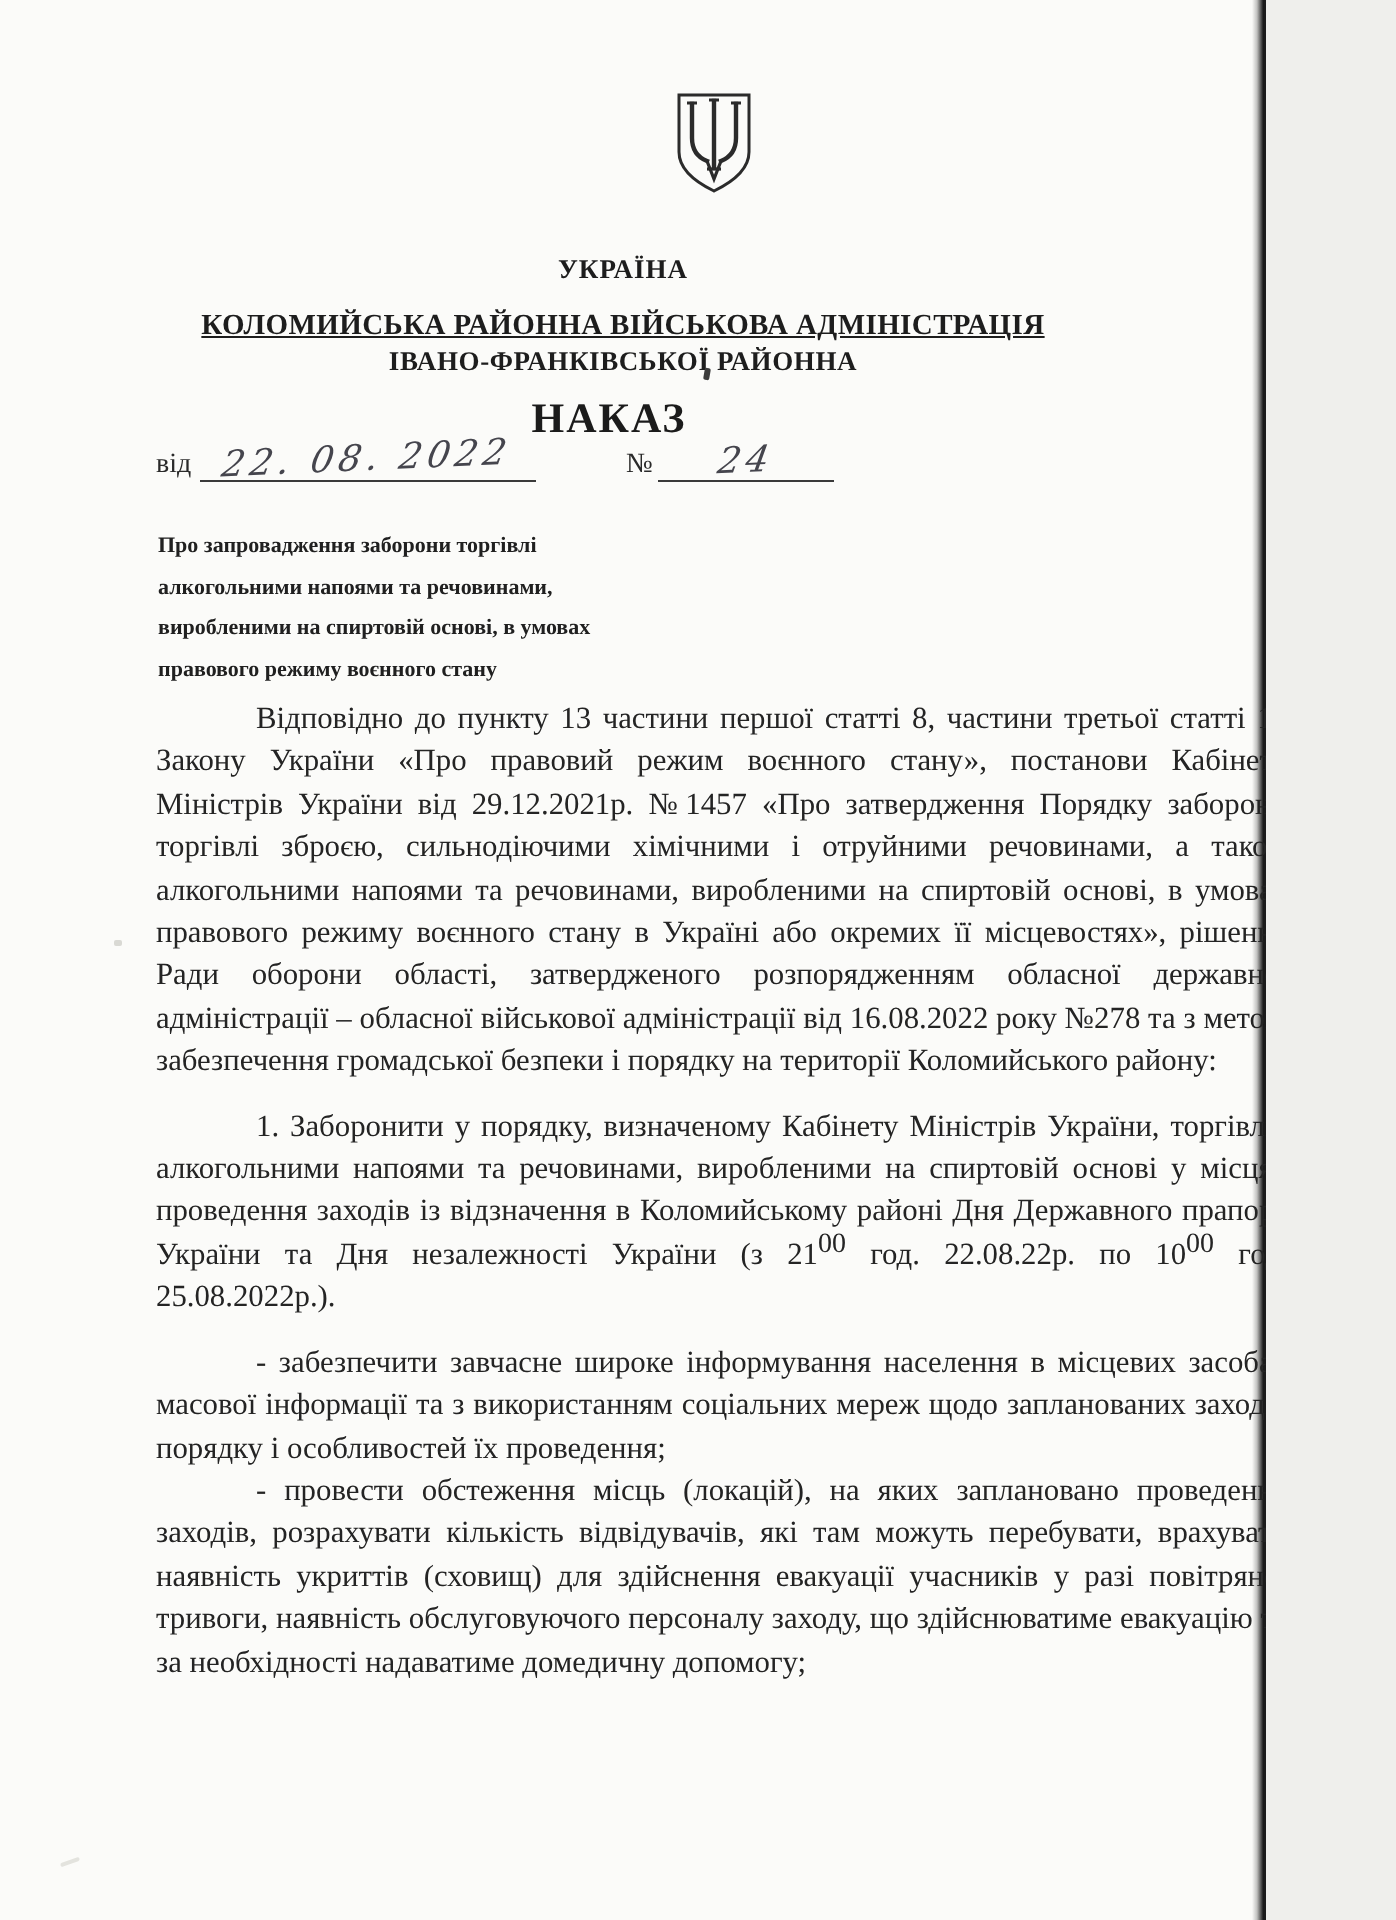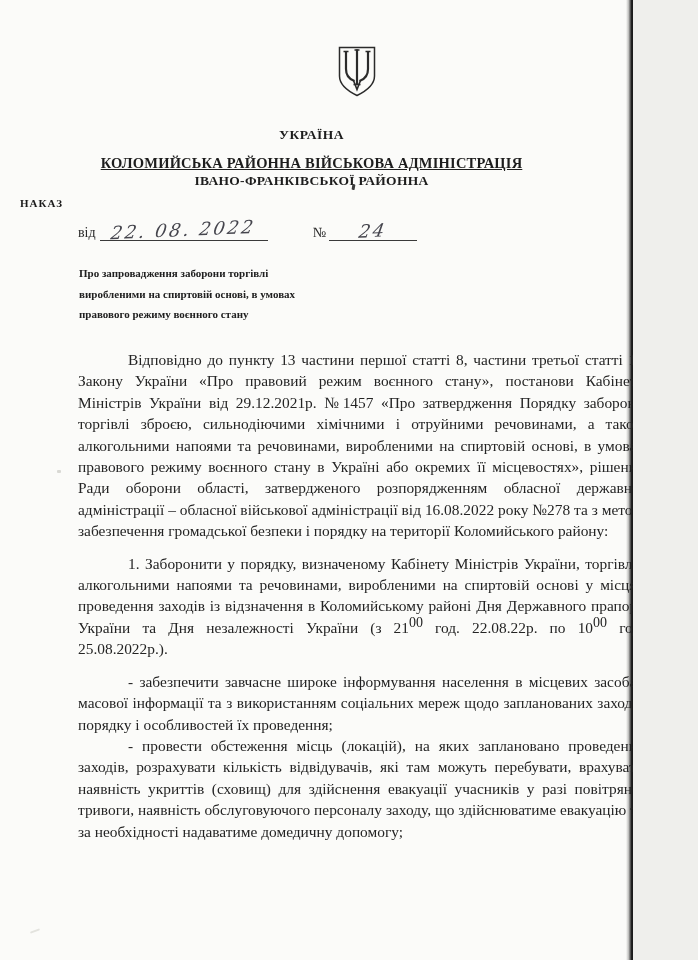--- a/index.html
+++ b/index.html
@@ -21,21 +21,21 @@
   .emblem { position:absolute; top:46px; left:337px; }
   .header {
     position:absolute; top:127px; left:20px; right:30px;
     text-align:center; font-weight:bold; color:#1d1d1d;
   }
   .h-country { font-size:13.5px; letter-spacing:0.5px; }
   .h-org1 { font-size:14.5px; margin-top:12px; letter-spacing:0.2px;text-decoration:underline; }
   .h-org2 { font-size:13.5px; margin-top:1px; letter-spacing:0.3px; }
   .doc-type {
     position:absolute; top:197px; left:20px; right:44px;
-    text-align:left; font-weight:bold; font-size:11px;
+    text-align:center; font-weight:bold; font-size:21px;
     letter-spacing:1px; color:#1b1b1b;
   }
   .speck {
     position:absolute; background:#3c3c3c; border-radius:1px;
   }
   .speck.s1 { top:184px; left:352px; width:3px; height:6px; transform:rotate(10deg); }
   .speck.s2 { top:470px; left:57px; width:4px; height:3px; background:#d9d9d4; }
   .speck.s3 { top:930px; left:30px; width:10px; height:2px; background:#e3e3de; transform:rotate(-20deg); }
 
   .meta-row {
@@ -111,20 +111,21 @@
     <div class="meta-left">
       <span>від</span><span class="blank date-blank"><span class="hand">22. 08. 2022</span></span>
     </div>
     <div class="meta-right">
       <span>№</span><span class="blank num-blank"><span class="hand">24</span></span>
     </div>
   </div>
 
   <div class="subject">
     <div>Про запровадження заборони торгівлі</div>
+    <div>алкогольними напоями та речовинами,</div>
     <div>виробленими на спиртовій основі, в умовах</div>
     <div>правового режиму воєнного стану</div>
   </div>
 
   <div class="body-text">
     <p>Відповідно до пункту 13 частини першої статті 8, частини третьої статті 15 Закону України «Про правовий режим воєнного стану», постанови Кабінету Міністрів України від 29.12.2021р. №1457 «Про затвердження Порядку заборони торгівлі зброєю, сильнодіючими хімічними і отруйними речовинами, а також алкогольними напоями та речовинами, виробленими на спиртовій основі, в умовах правового режиму воєнного стану в Україні або окремих її місцевостях», рішення Ради оборони області, затвердженого розпорядженням обласної державної адміністрації – обласної військової адміністрації від 16.08.2022 року №278 та з метою забезпечення громадської безпеки і порядку на території Коломийського району:</p>
     <p><span>1. Заборонити у порядку, визначеному Кабінету Міністрів України, торгівлю алкогольними напоями та речовинами, виробленими на спиртовій основі у місцях проведення заходів із відзначення в Коломийському районі Дня Державного прапора України та Дня незалежності України (з 21</span><sup>00</sup><span> год. 22.08.22р. по 10</span><sup>00</sup><span> год. 25.08.2022р.).</span></p>
     <p class="no-gap">- забезпечити завчасне широке інформування населення в місцевих засобах масової інформації та з використанням соціальних мереж щодо запланованих заходів порядку і особливостей їх проведення;</p>
     <p class="no-gap">- провести обстеження місць (локацій), на яких заплановано проведення заходів, розрахувати кількість відвідувачів, які там можуть перебувати, врахувати наявність укриттів (сховищ) для здійснення евакуації учасників у разі повітряної тривоги, наявність обслуговуючого персоналу заходу, що здійснюватиме евакуацію та за необхідності надаватиме домедичну допомогу;</p>
   </div>

